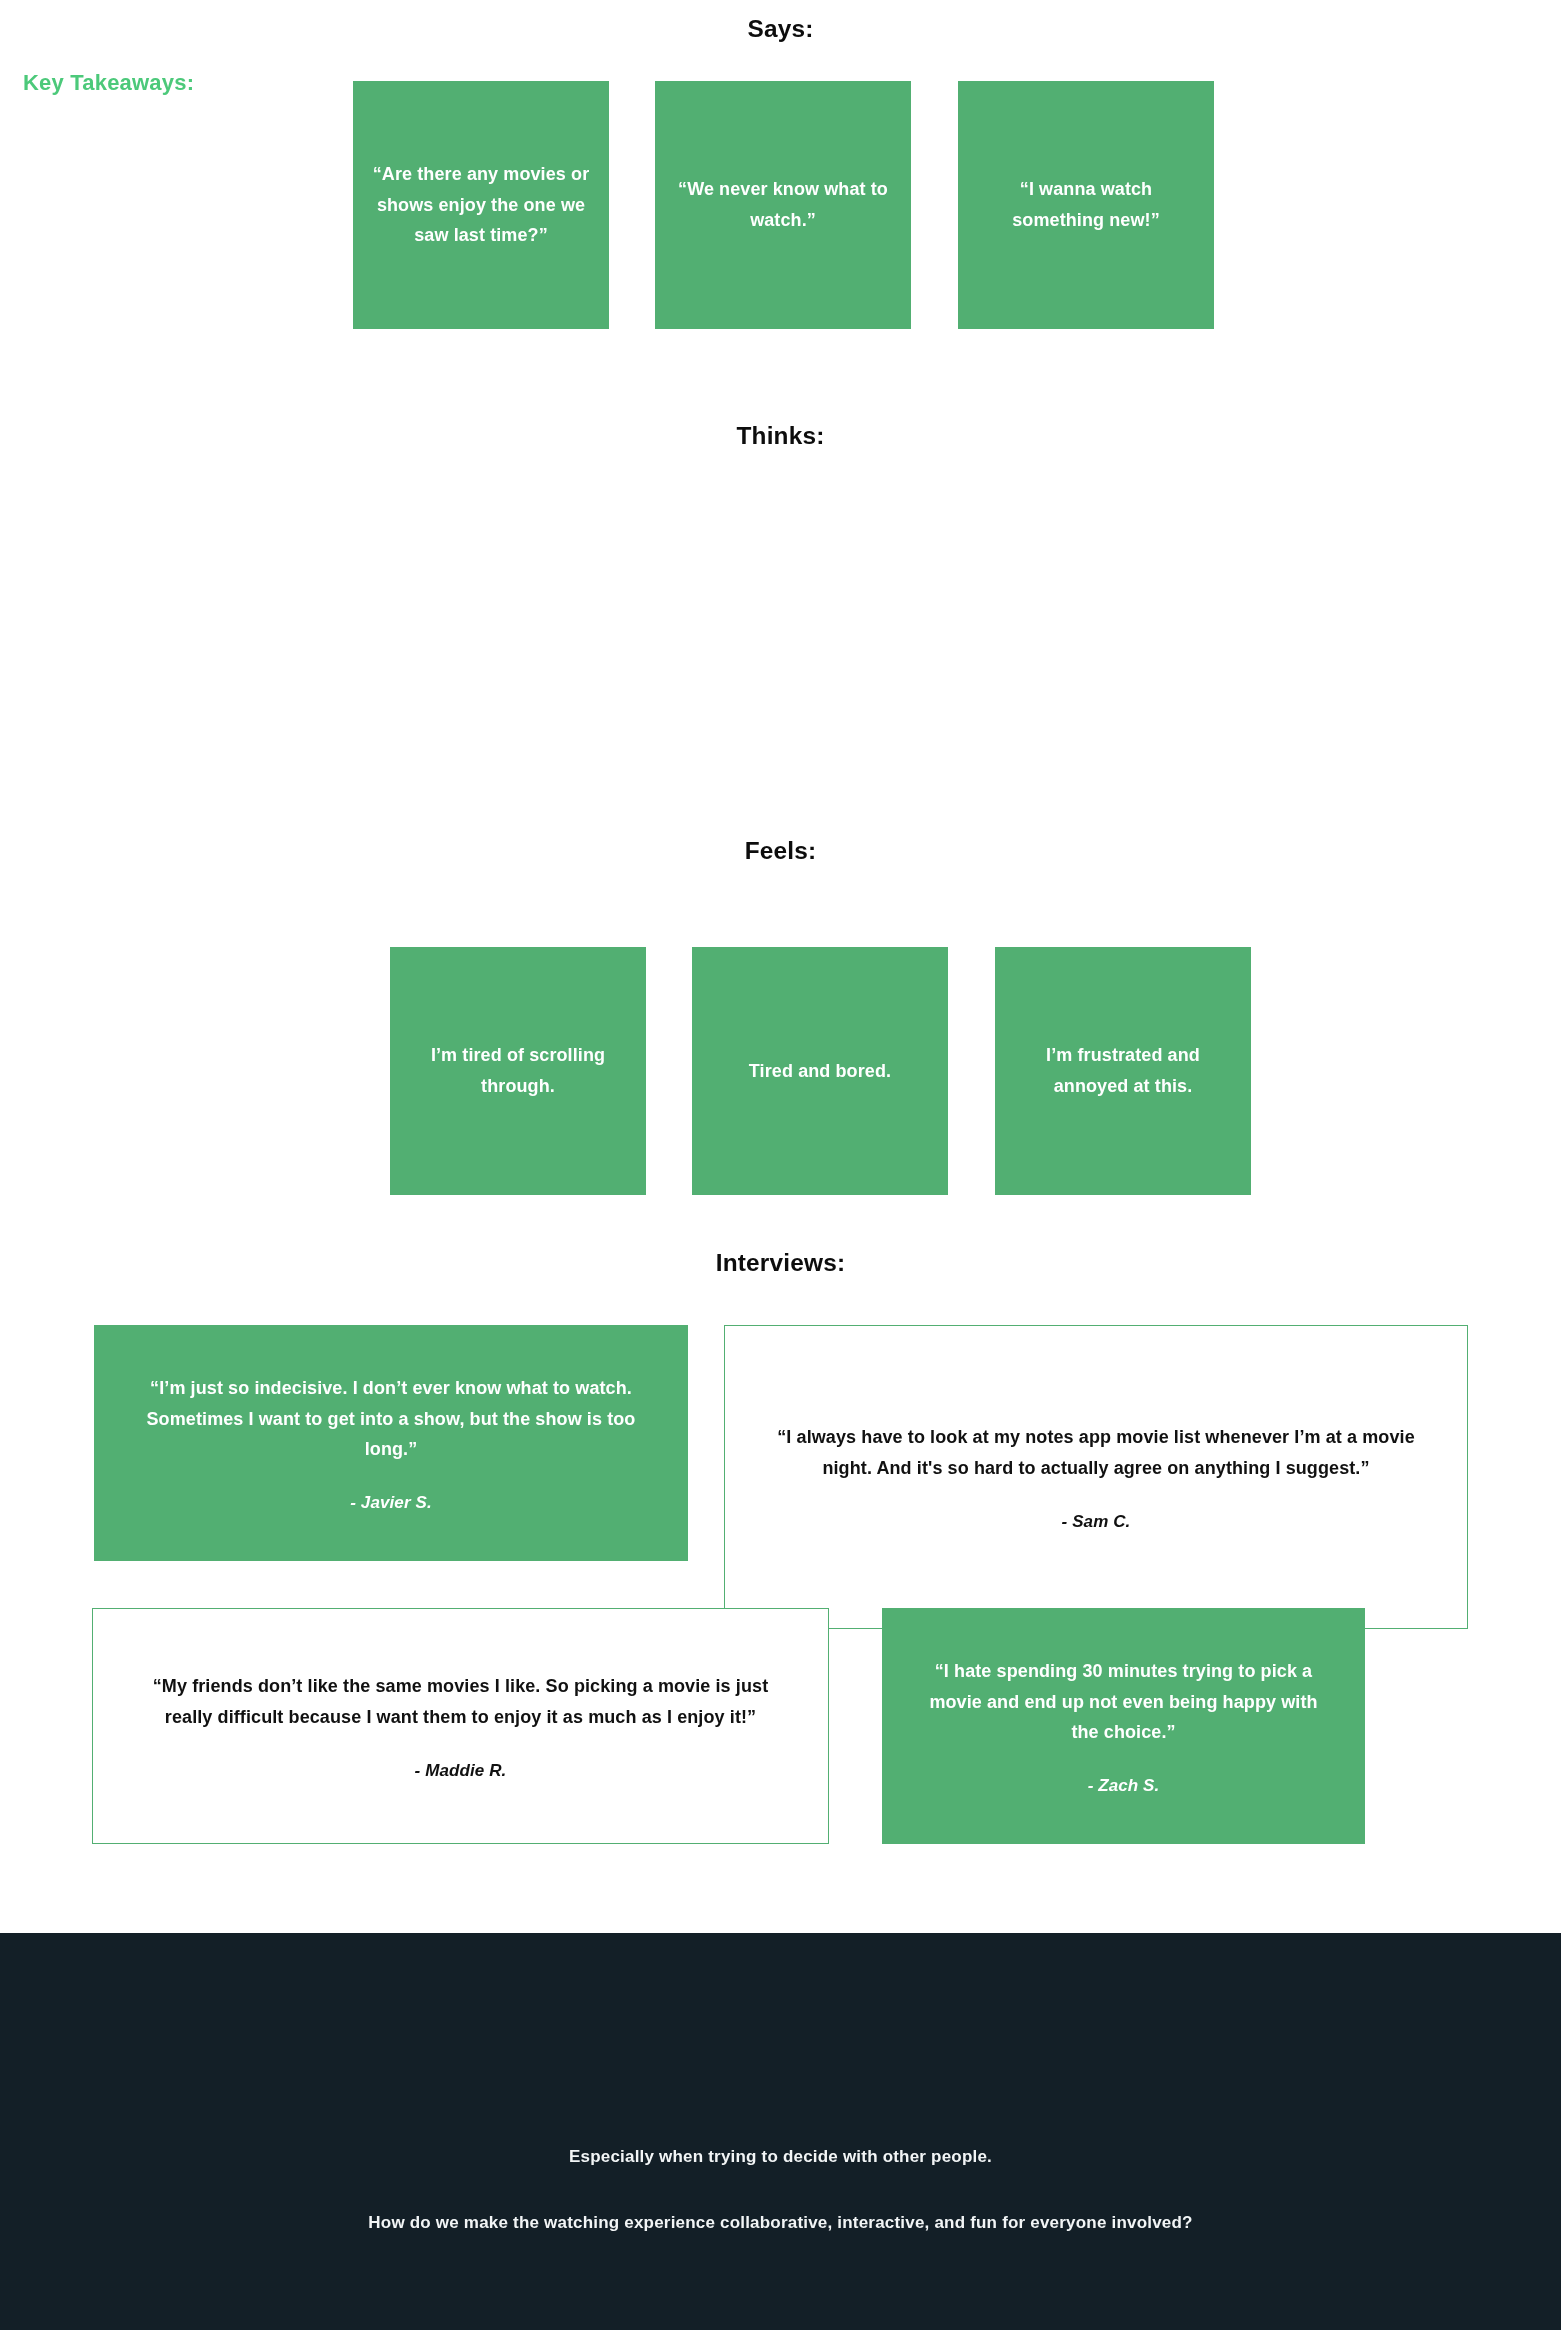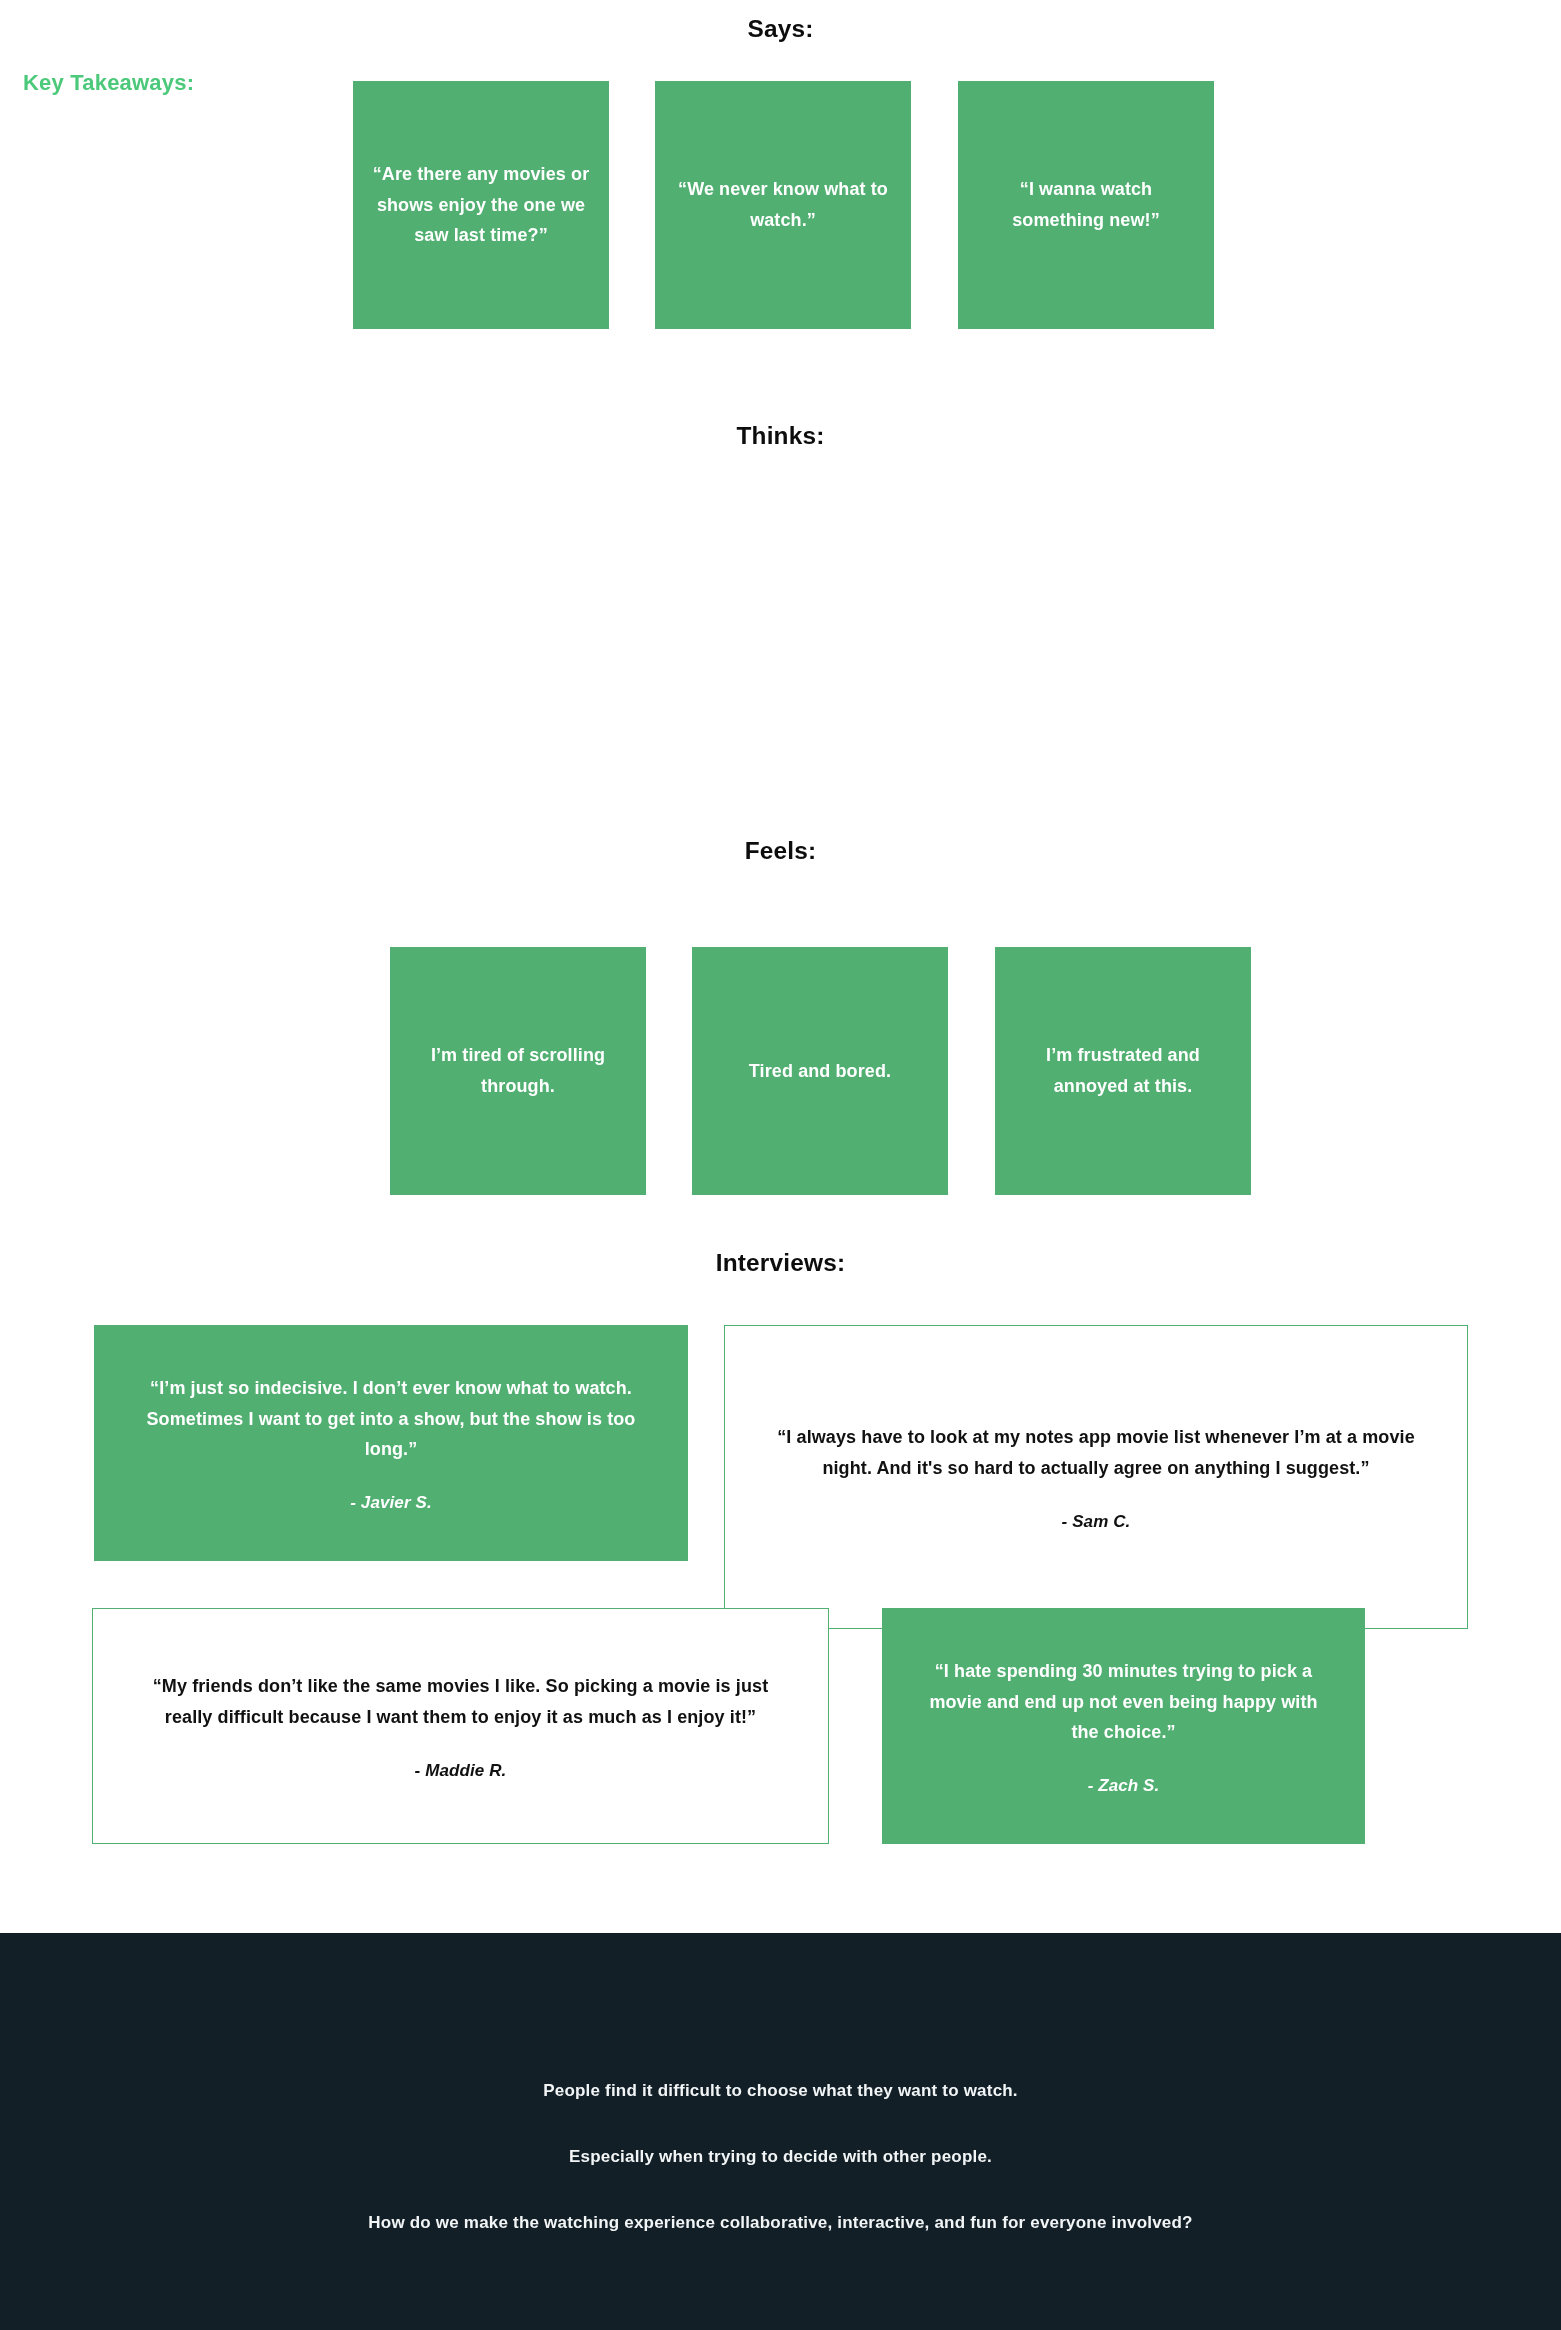--- a/index.html
+++ b/index.html
@@ -201,18 +201,17 @@
 
   <div class="interview-card filled" id="iv-3">
     <p class="quote">“I hate spending 30 minutes trying to pick a movie and end up not even being happy with the choice.”</p>
     <p class="attrib">- Zach S.</p>
   </div>
 
   <div class="footer"></div>
 
   <div class="footer-title">Key Takeaways:</div>
 
-  <div class="footer-line" id="fl-0">People find it difficult to choose what they want to watch.</div>
   <div class="footer-line" id="fl-1">Especially when trying to decide with other people.</div>
   <div class="footer-line" id="fl-2">How do we make the watching experience collaborative, interactive, and fun for everyone involved?</div>
 
 </div>
 
 
 </body></html>

